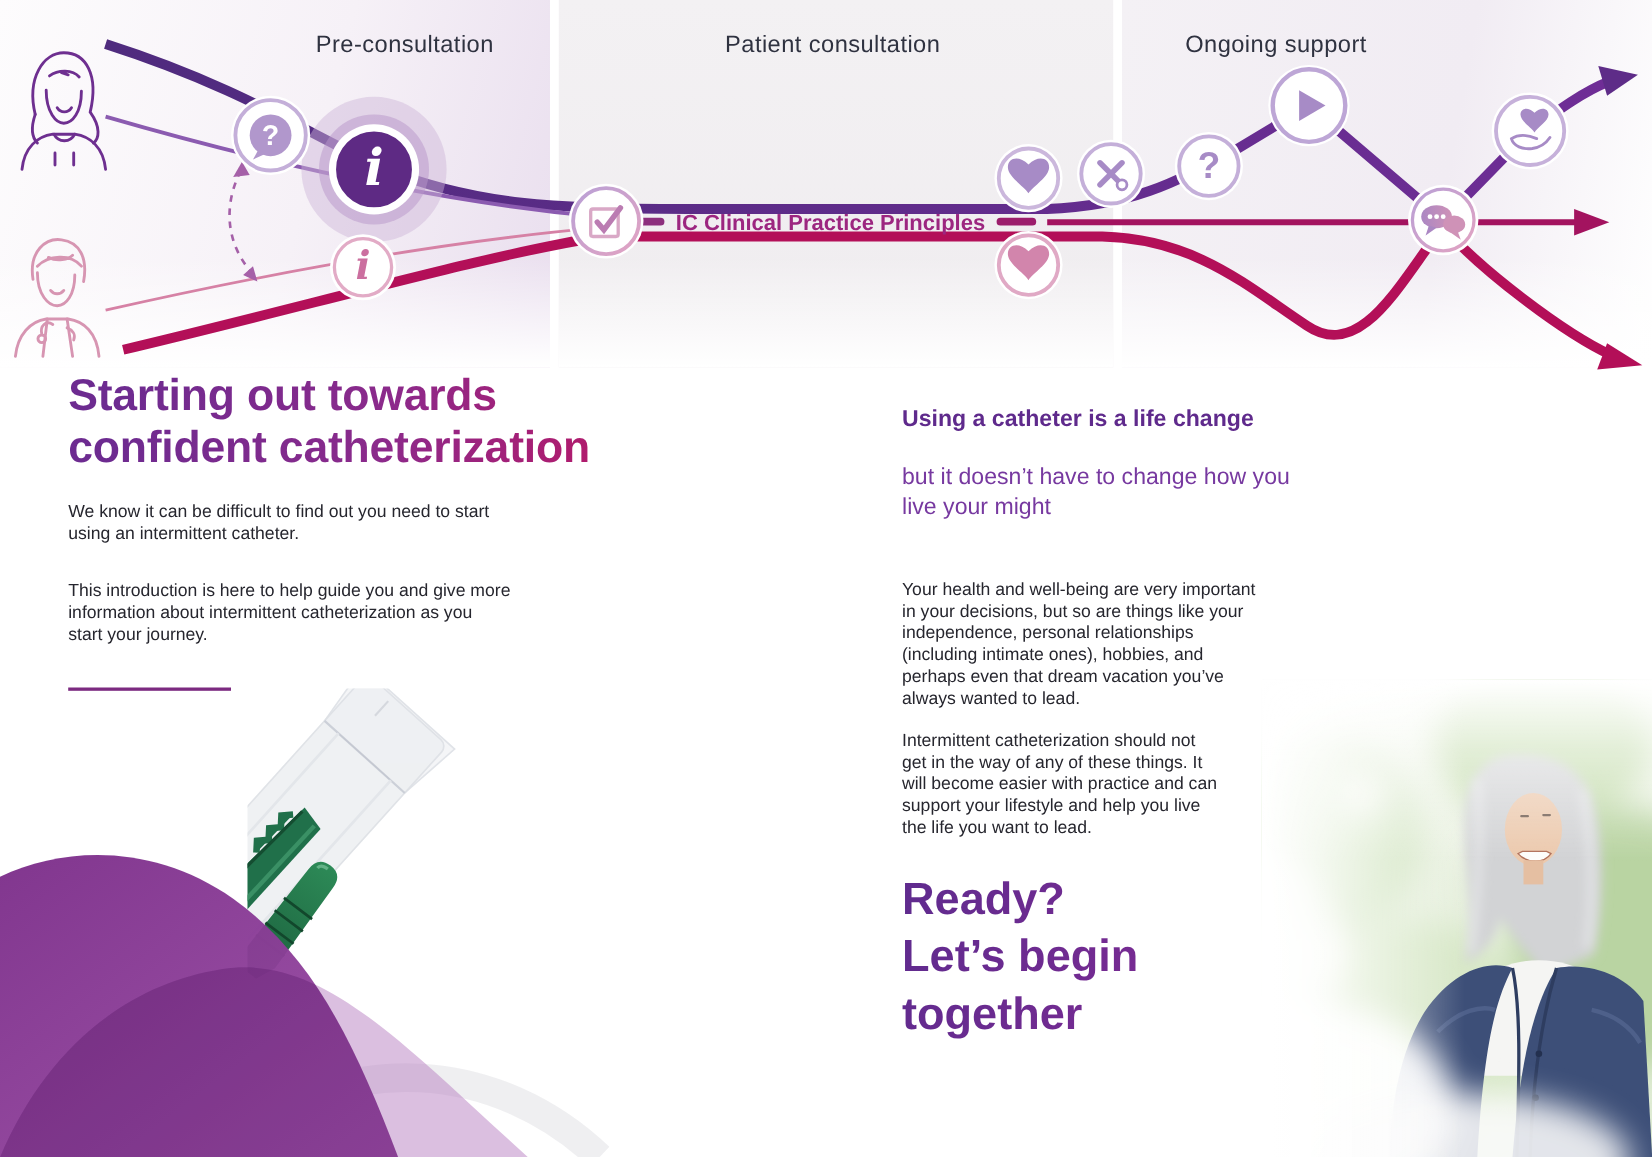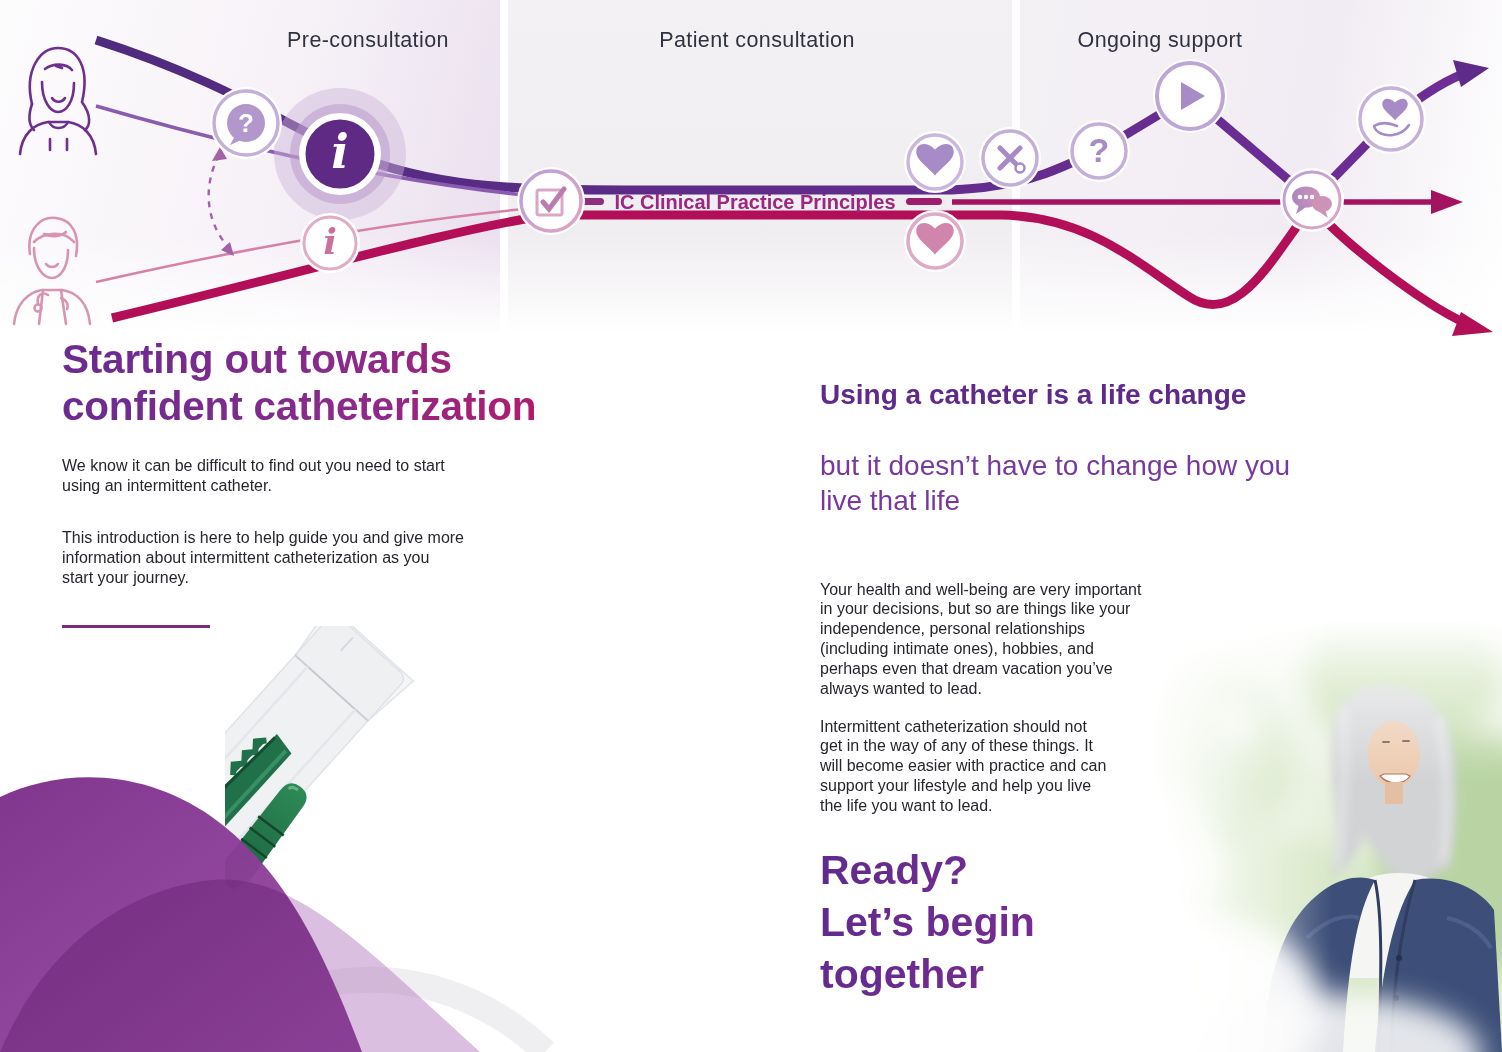--- a/index.html
+++ b/index.html
@@ -34,21 +34,21 @@
     -webkit-background-clip:text; background-clip:text;
     -webkit-text-fill-color:transparent; color:#7c2a8e;
   }
   h1.intro-h { font-size:40.5px; font-weight:700; line-height:1.17;
     letter-spacing:-.2px; white-space:pre-line; }
   .body-p { font-size:16px; line-height:1.24; color:#26262e; white-space:pre-line; }
   .col-left .p1 { margin-top:25px; }
   .col-left .p2 { margin-top:33px; }
   .divider { margin-top:37px; width:148px; height:3px; background:#7c2a80; }
 
-  h2.life-h { font-size:28px; line-height:1.26; font-weight:400; white-space:pre-line; }
+  h2.life-h { font-size:21px; line-height:1.26; font-weight:400; white-space:pre-line; }
   h2.life-h .bold-line { font-weight:700; color:#5f2a8c; display:block; }
   h2.life-h .rest-lines { color:#7739a0; display:block; white-space:pre-line; }
   .col-right .p1 { margin-top:17px; width:612px; }
   .col-right .p2 { margin-top:26px; width:480px; }
   .col-right .p3 { margin-top:18px; width:480px; }
   .cta { margin-top:28px; font-size:41px; font-weight:700; line-height:1.27;
     white-space:pre-line;
     background:linear-gradient(105deg,#5f2b8e 0%, #7c2b93 45%, #c0145f 95%);
     -webkit-background-clip:text; background-clip:text;
     -webkit-text-fill-color:transparent; color:#7c2a8e; }
@@ -213,21 +213,21 @@
   <p class="body-p p2">This introduction is here to help guide you and give more
 information about intermittent catheterization as you
 start your journey.</p>
   <div class="divider"></div>
 </div>
 
 <div class="col col-right">
   <h2 class="life-h">
     <span class="bold-line">Using a catheter is a life change</span>
     <span class="rest-lines">but it doesn’t have to change how you
-live that life</span>
+live your might</span>
   </h2>
   <p class="body-p p2">Your health and well-being are very important
 in your decisions, but so are things like your
 independence, personal relationships
 (including intimate ones), hobbies, and
 perhaps even that dream vacation you’ve
 always wanted to lead.</p>
   <p class="body-p p3">Intermittent catheterization should not
 get in the way of any of these things. It
 will become easier with practice and can

